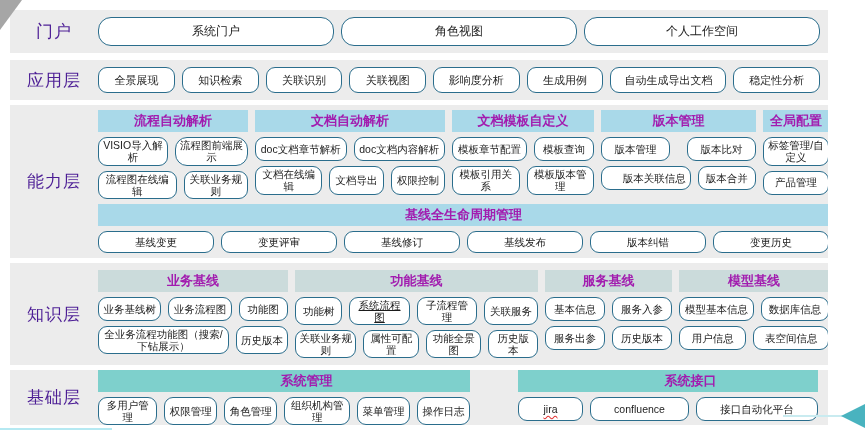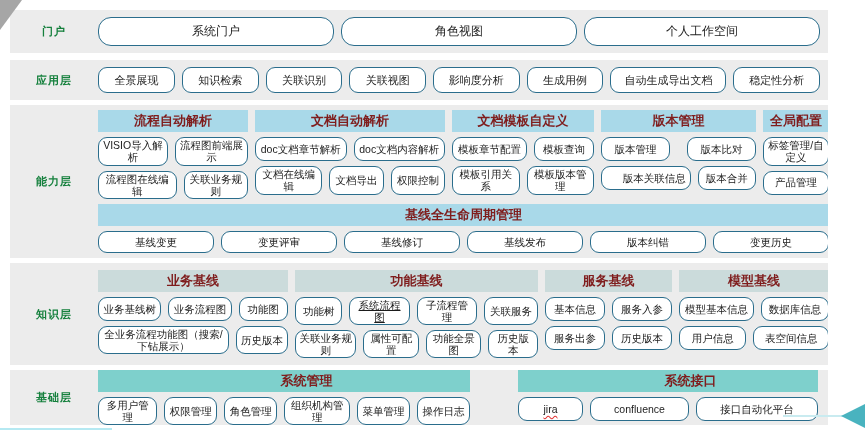--- a/index.html
+++ b/index.html
@@ -12,41 +12,41 @@
     display:flex;align-items:stretch;width:818px;background:var(--band_bg);
     overflow:hidden;box-sizing:border-box;
   }
   .layer-portal{height:43px;margin-bottom:7px;}
   .layer-application{height:40px;margin-bottom:5px;}
   .layer-capability{height:153px;margin-bottom:5px;}
   .layer-knowledge{height:102px;margin-bottom:5px;}
   .layer-foundation{height:55px;}
   .layer-label{
     width:88px;flex:0 0 88px;display:flex;align-items:center;justify-content:center;
-    font-weight:bold;font-size:11px;color:#15803d;letter-spacing:1px;
+    font-weight:normal;font-size:17px;color:#4c1d95;letter-spacing:1px;
   }
   .layer-content{
     flex:1;display:flex;flex-direction:column;justify-content:center;
     padding:6px 8px 6px 0;gap:5px;box-sizing:border-box;
   }
   .btn-row{display:flex;gap:7px;align-items:stretch;}
   .btn{
     background:#fff;border:1.5px solid var(--button_border);border-radius:9px;
     display:flex;align-items:center;justify-content:center;text-align:center;
     font-size:10.5px;line-height:1.15;min-height:22px;padding:1px 3px;
     flex:1 1 0;box-sizing:border-box;color:#1c1c1c;
   }
   .layer-portal .btn{min-height:29px;border-radius:13px;font-size:12px;flex:1 1 0 !important;}
   .layer-application .btn{min-height:26px;font-size:11px;}
   .group-row{display:flex;gap:7px;align-items:flex-start;}
   .group{display:flex;flex-direction:column;gap:5px;}
   .group .btn-row{min-height:24px;}
   .group-header{
     min-height:22px;display:flex;align-items:center;justify-content:center;
-    font-weight:bold;font-size:13px;color:#7f1d1d;
+    font-weight:bold;font-size:13px;color:#a21caf;
   }
   .header-blue{background:var(--header_blue);}
   .header-gray{background:var(--header_gray);}
   .header-teal{background:var(--header_teal);padding-left:45px;}
   .full-header{width:100%;text-align:center;}
   
   .layer-capability .group:nth-child(1){width:150px;}
   .layer-capability .group:nth-child(2){width:190px;}
   .layer-capability .group:nth-child(3){width:142px;}
   .layer-capability .group:nth-child(4){width:155px;}
@@ -103,21 +103,21 @@
   </div>
 
   <div class="layer layer-capability">
     <div class="layer-label">能力层</div>
     <div class="layer-content">
         <div class="group-row">
           <div class="group">
             <div class="group-header header-blue">流程自动解析</div>
             <div class="btn-row">
               <div class="btn" style="flex-grow: 19;">VISIO导入解析</div>
-              <div class="btn" style="flex-grow: 20;">流程图前端展示</div>
+              <div class="btn" style="flex-grow: 20; border-radius: 12px;">流程图前端展示</div>
             </div>
             <div class="btn-row">
               <div class="btn" style="flex-grow: 20;">流程图在线编辑</div>
               <div class="btn" style="flex-grow: 16;">关联业务规则</div>
             </div>
           </div>
           <div class="group">
             <div class="group-header header-blue">文档自动解析</div>
             <div class="btn-row">
               <div class="btn" style="flex-grow: 21;">doc文档章节解析</div>

